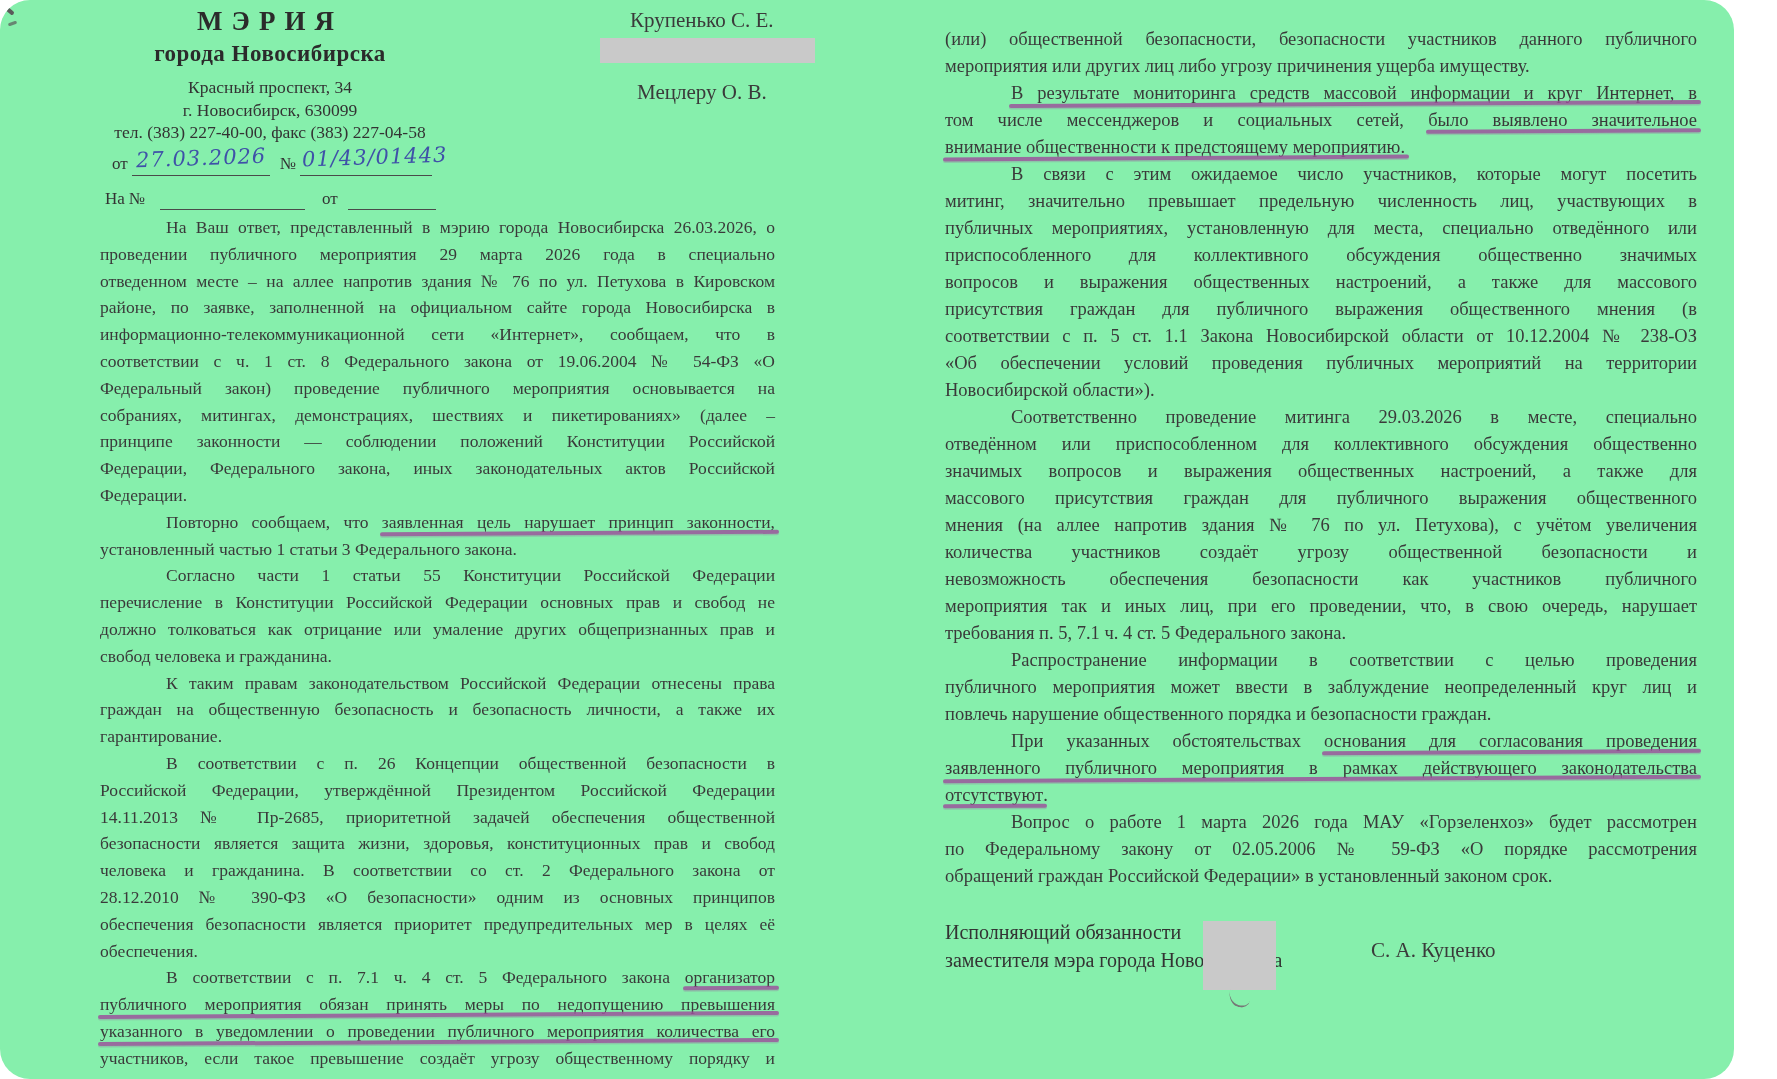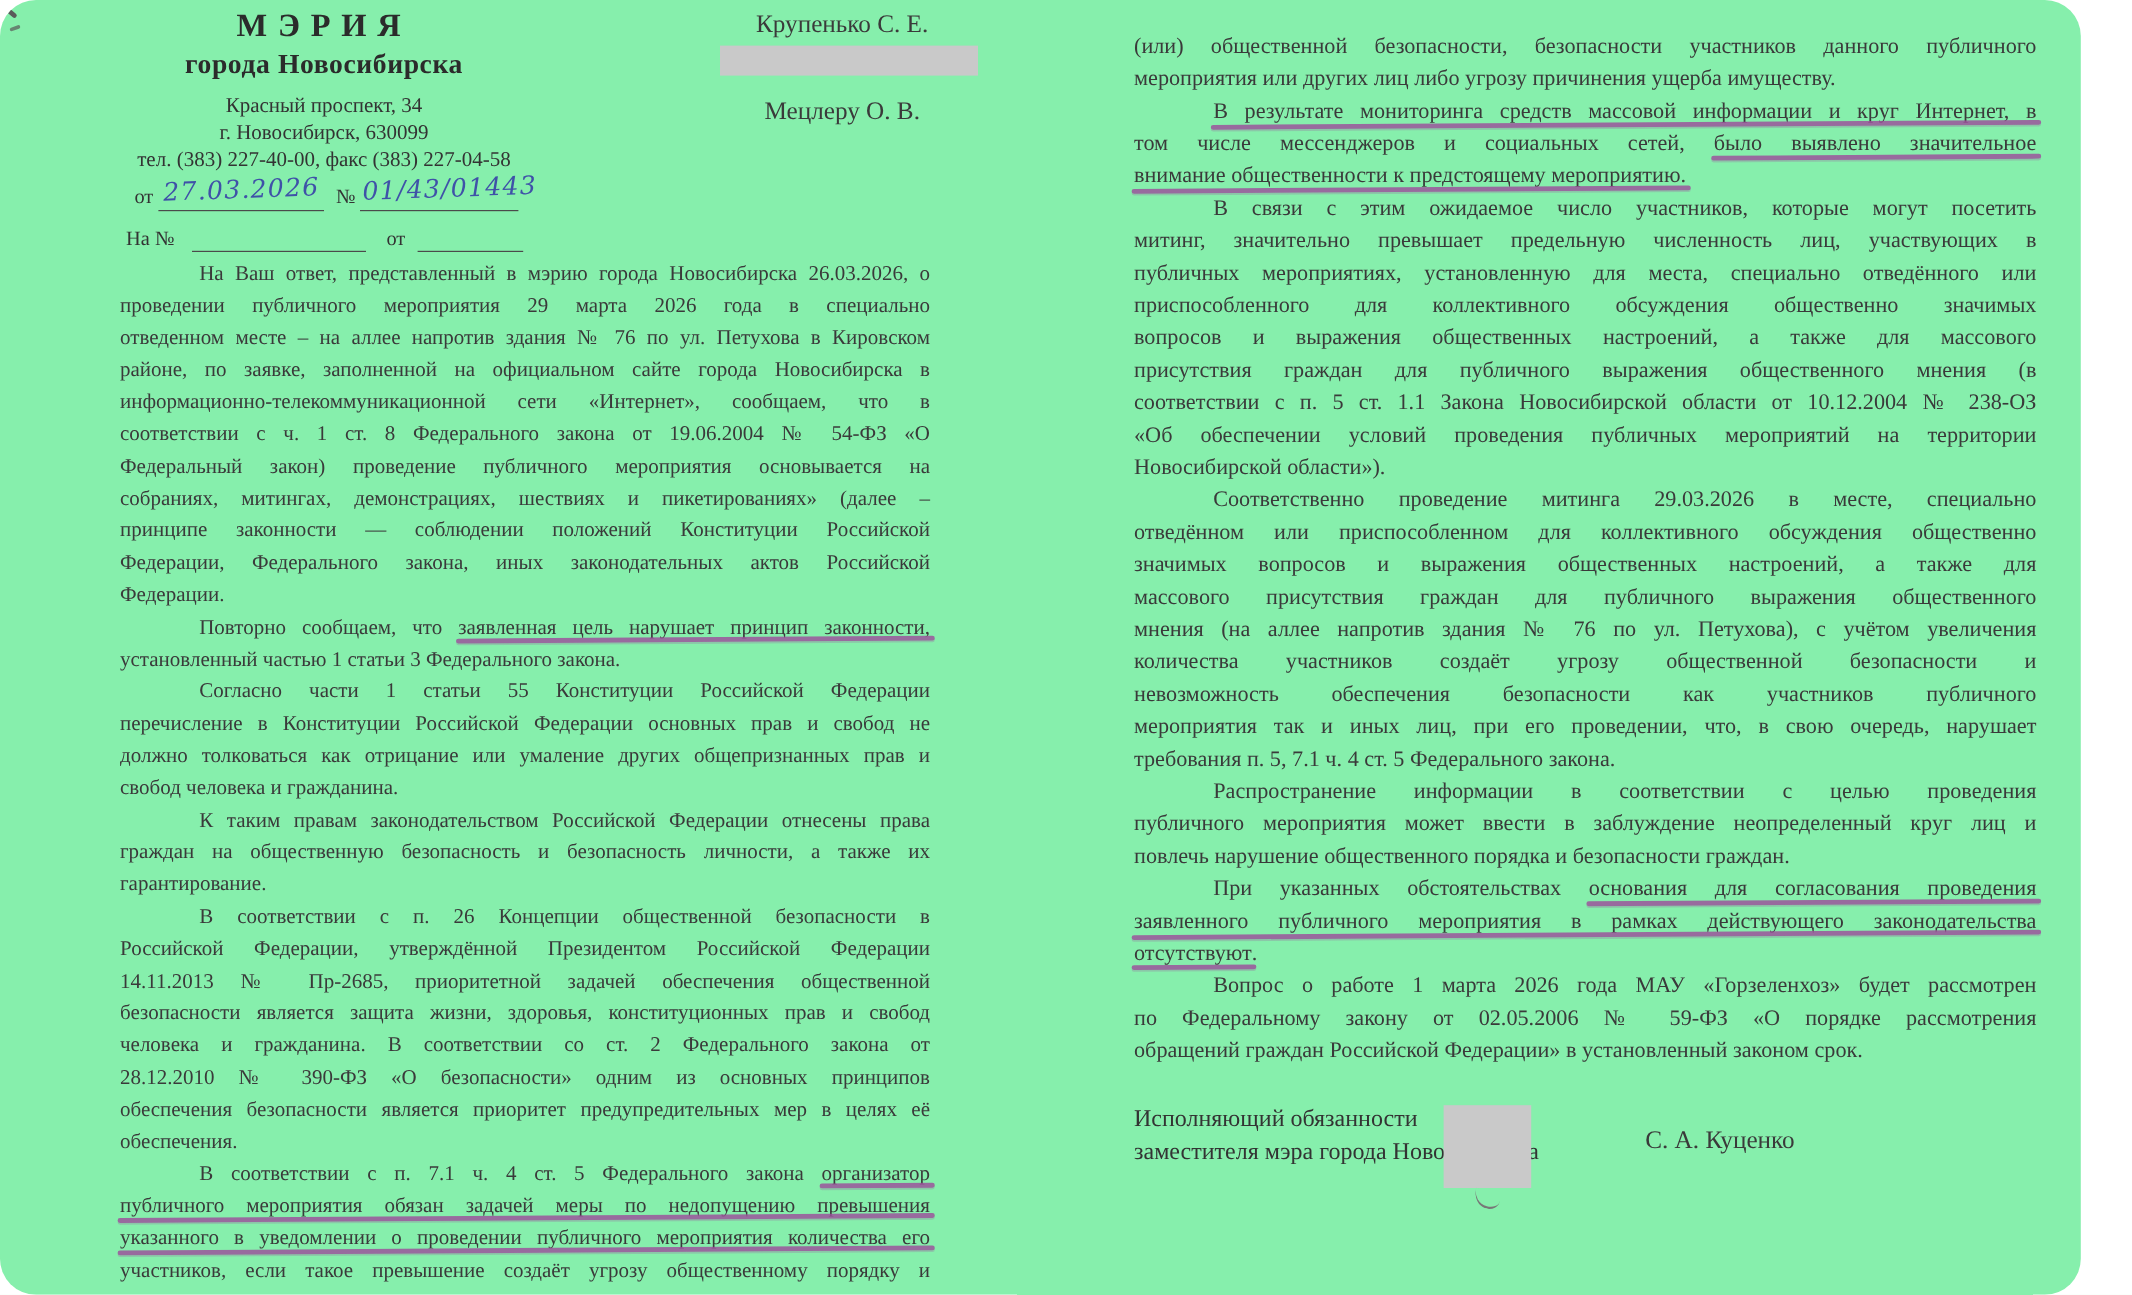--- a/index.html
+++ b/index.html
@@ -120,21 +120,21 @@
         <div class="line j"><span>Российской Федерации, утверждённой Президентом Российской Федерации</span></div>
         <div class="line j"><span>14.11.2013 № Пр-2685, приоритетной задачей обеспечения общественной</span></div>
         <div class="line j"><span>безопасности является защита жизни, здоровья, конституционных прав и свобод</span></div>
         <div class="line j"><span>человека и гражданина. В соответствии со ст. 2 Федерального закона от</span></div>
         <div class="line j"><span>28.12.2010 № 390-ФЗ «О безопасности» одним из основных принципов</span></div>
         <div class="line j"><span>обеспечения безопасности является приоритет предупредительных мер в целях её</span></div>
         <div class="line"><span>обеспечения.</span></div>
       </div>
       <div class="para">
         <div class="line j ind"><span>В соответствии с п. 7.1 ч. 4 ст. 5 Федерального закона </span><span class="u">организатор</span></div>
-        <div class="line j"><span class="u">публичного мероприятия обязан задачей меры по недопущению превышения</span></div>
+        <div class="line j"><span class="u">публичного мероприятия обязан принять меры по недопущению превышения</span></div>
         <div class="line j"><span class="u">указанного в уведомлении о проведении публичного мероприятия количества его</span></div>
         <div class="line j"><span>участников, если такое превышение создаёт угрозу общественному порядку и</span></div>
       </div>
     </div>
 
   <div class="abs body2">
       <div class="para">
         <div class="line j"><span>(или) общественной безопасности, безопасности участников данного публичного</span></div>
         <div class="line"><span>мероприятия или других лиц либо угрозу причинения ущерба имуществу.</span></div>
       </div>

